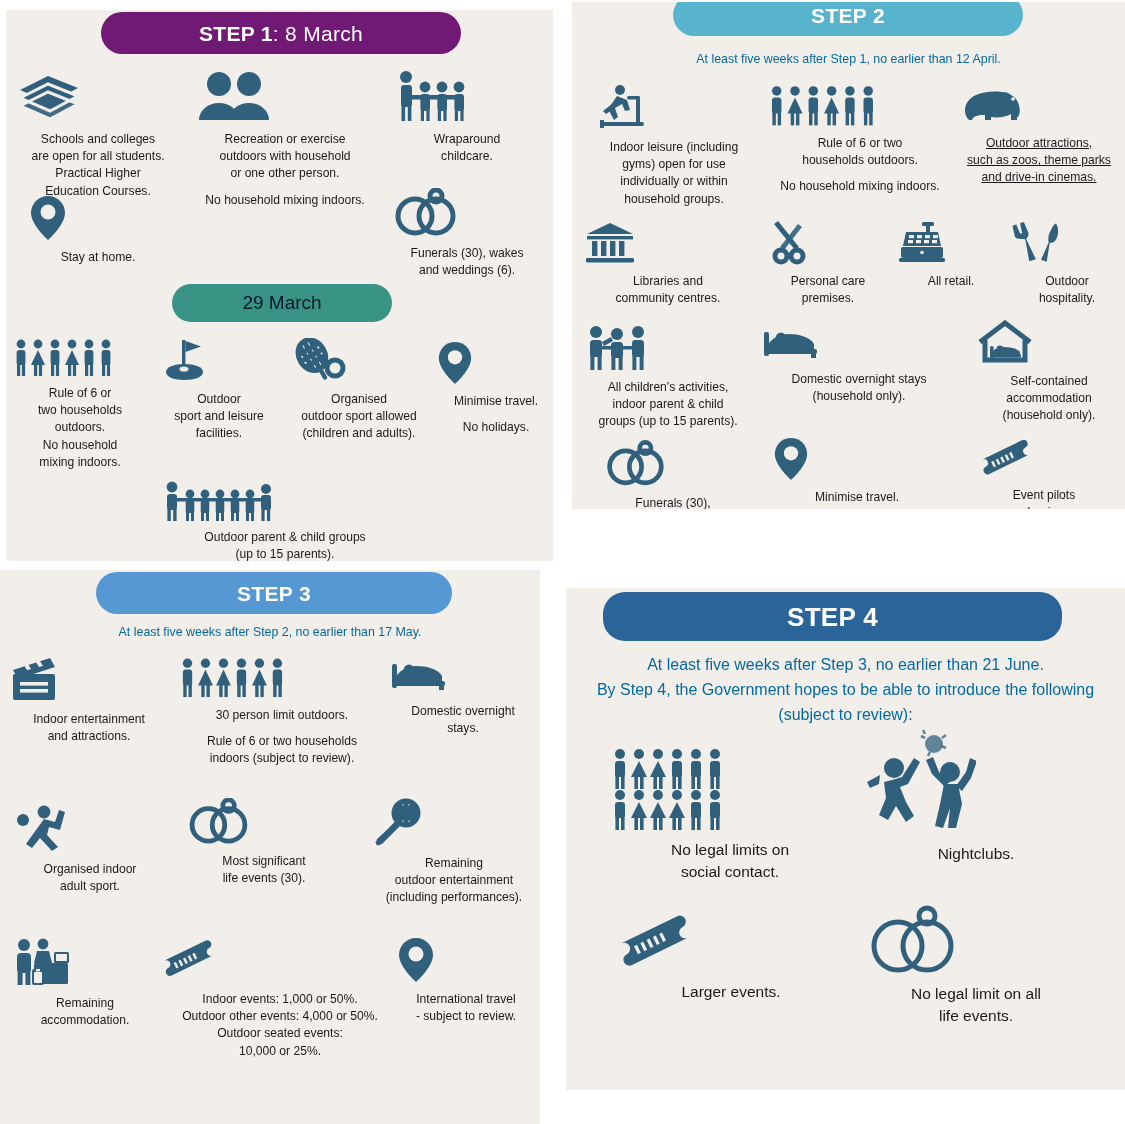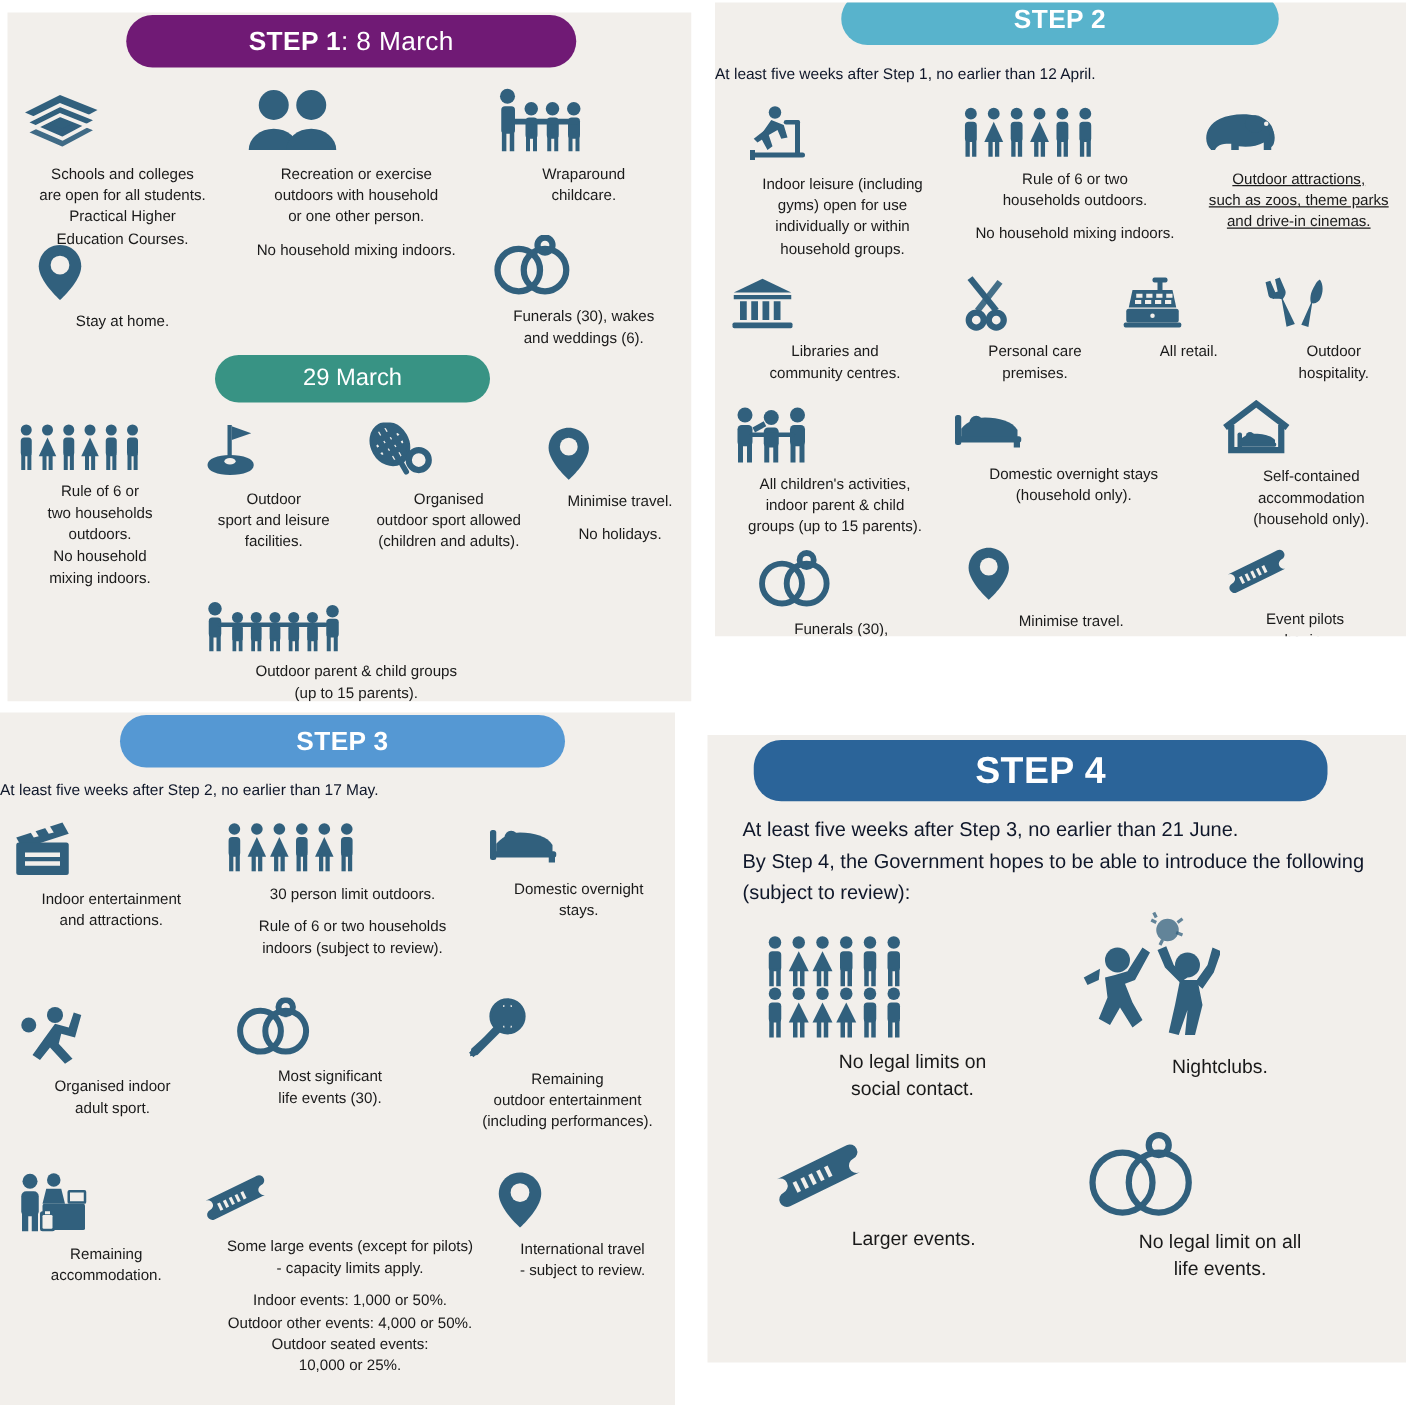--- a/index.html
+++ b/index.html
@@ -36,39 +36,39 @@
     letter-spacing: .3px;
     line-height: 1;
     display: flex;
     align-items: center;
     justify-content: center;
     white-space: nowrap;
   }
   #pill-step1 { left: 95px;  top: 2px;   width: 360px; height: 42px; font-size: 21px; background: #701a75; }
   #pill-step2 { left: 101px; top: -8px;  width: 350px; height: 42px; font-size: 21px; background: #58b3cc; }
   #pill-step3 { left: 96px;  top: 2px;   width: 356px; height: 42px; font-size: 21px; background: #5598d3; }
-  #pill-step4 { left: 37px;  top: 4px;   width: 459px; height: 49px; font-size: 30px; background: #2b6499; }
+  #pill-step4 { left: 37px;  top: 4px;   width: 459px; height: 49px; font-size: 26px; background: #2b6499; }
   .pill .pill-strong { font-weight: bold; }
   .pill .pill-light  { font-weight: normal; }
 
   #pill-march29 {
     position: absolute;
     left: 166px; top: 274px; width: 220px; height: 38px;
     border-radius: 19px;
     background: #389384;
-    color: #ffffff;
+    color: #0f172a;
     font-size: 19px;
     display: flex; align-items: center; justify-content: center;
   }
 
   
   .subnote {
     position: absolute;
-    text-align: left;
-    color: #0f172a;
+    text-align: center;
+    color: #0369a1;
     font-size: 12.4px;
     line-height: 1.48;
     width: 100%;
   }
   #note-step2 { top: 48px; font-size: 12.4px; }
   #note-step3 { top: 53px; font-size: 12.4px; }
   #note-step4 { top: 65px; font-size: 16px; line-height: 1.55; padding: 0 28px; }
 
   
   .item {
@@ -733,22 +733,20 @@
             <g fill="#f2efeb">
               <rect x="13" y="19" width="2.4" height="6"></rect>
                 <rect x="18" y="19" width="2.4" height="6"></rect>
               <rect x="23" y="19" width="2.4" height="6"></rect>
                 <rect x="28" y="19" width="2.4" height="6"></rect>
               <rect x="33" y="19" width="2.4" height="6"></rect>
             </g>
           </g>
         </svg>
       </span>
-      <span class="cap">Some large events (except for pilots)
-- capacity limits apply.</span>
       <span class="cap2">Indoor events: 1,000 or 50%.
 Outdoor other events: 4,000 or 50%.
 Outdoor seated events:
 10,000 or 25%.</span>
     </div>
 
     <div class="item" style="left:396px; top:366px; width:140px;">
       <span class="ico">
         <svg width="40" height="48" viewBox="0 0 40 48">
           <path class="fill" d="M20 2 C10 2 3 10 3 19 C3 31 20 46 20 46 C20 46 37 31 37 19 C37 10 30 2 20 2 Z"></path>

